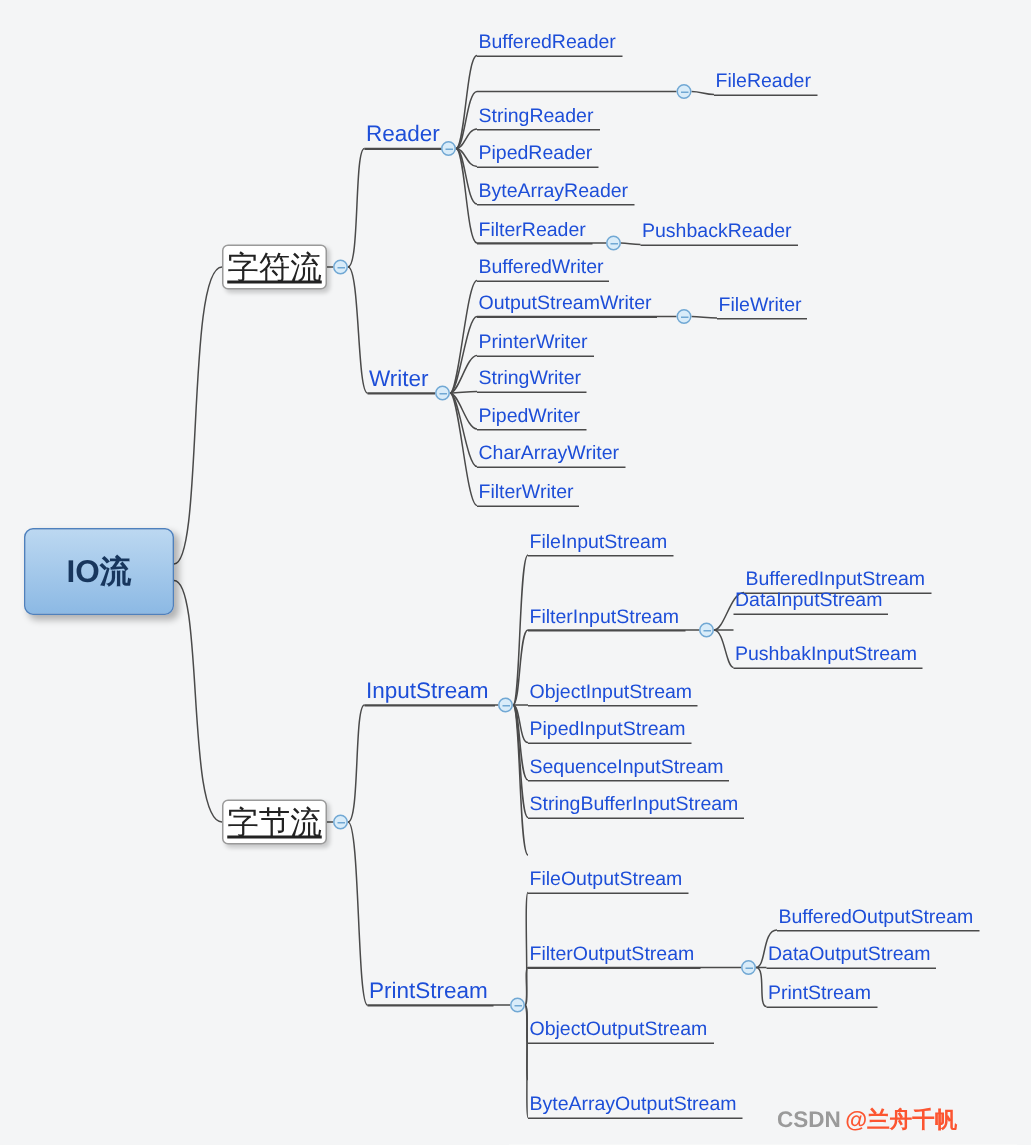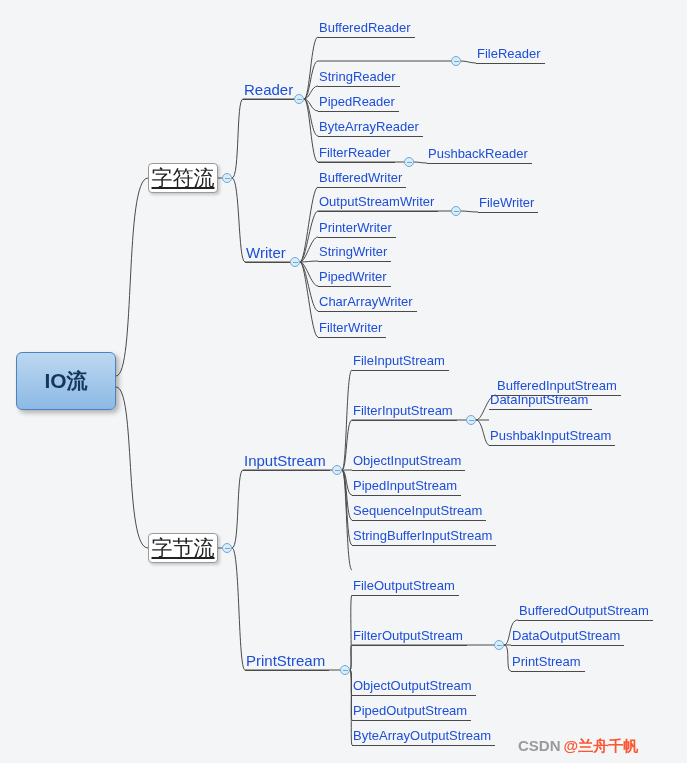--- a/index.html
+++ b/index.html
@@ -178,21 +178,20 @@
   <div class="node" style="left:352px;top:478px">PipedInputStream</div>
   <div class="node" style="left:352px;top:503px">SequenceInputStream</div>
   <div class="node" style="left:352px;top:528px">StringBufferInputStream</div>
   <div class="node" style="left:496px;top:378px">BufferedInputStream</div>
   <div class="node" style="left:489px;top:392px">DataInputStream</div>
   <div class="node" style="left:489px;top:428px">PushbakInputStream</div>
 
   <div class="node" style="left:352px;top:578px">FileOutputStream</div>
   <div class="node" style="left:352px;top:628px">FilterOutputStream</div>
   <div class="node" style="left:352px;top:678px">ObjectOutputStream</div>
-  <div class="node" style="left:352px;top:703px">PipedOutputStream</div>
   <div class="node" style="left:352px;top:728px">ByteArrayOutputStream</div>
   <div class="node" style="left:518px;top:603px">BufferedOutputStream</div>
   <div class="node" style="left:511px;top:628px">DataOutputStream</div>
   <div class="node" style="left:511px;top:654px">PrintStream</div>
 
   <div class="collapse" style="left:222px;top:173px"></div>
   <div class="collapse" style="left:222px;top:543px"></div>
   <div class="collapse" style="left:294px;top:94px"></div>
   <div class="collapse" style="left:290px;top:257px"></div>
   <div class="collapse" style="left:451px;top:56px"></div>

